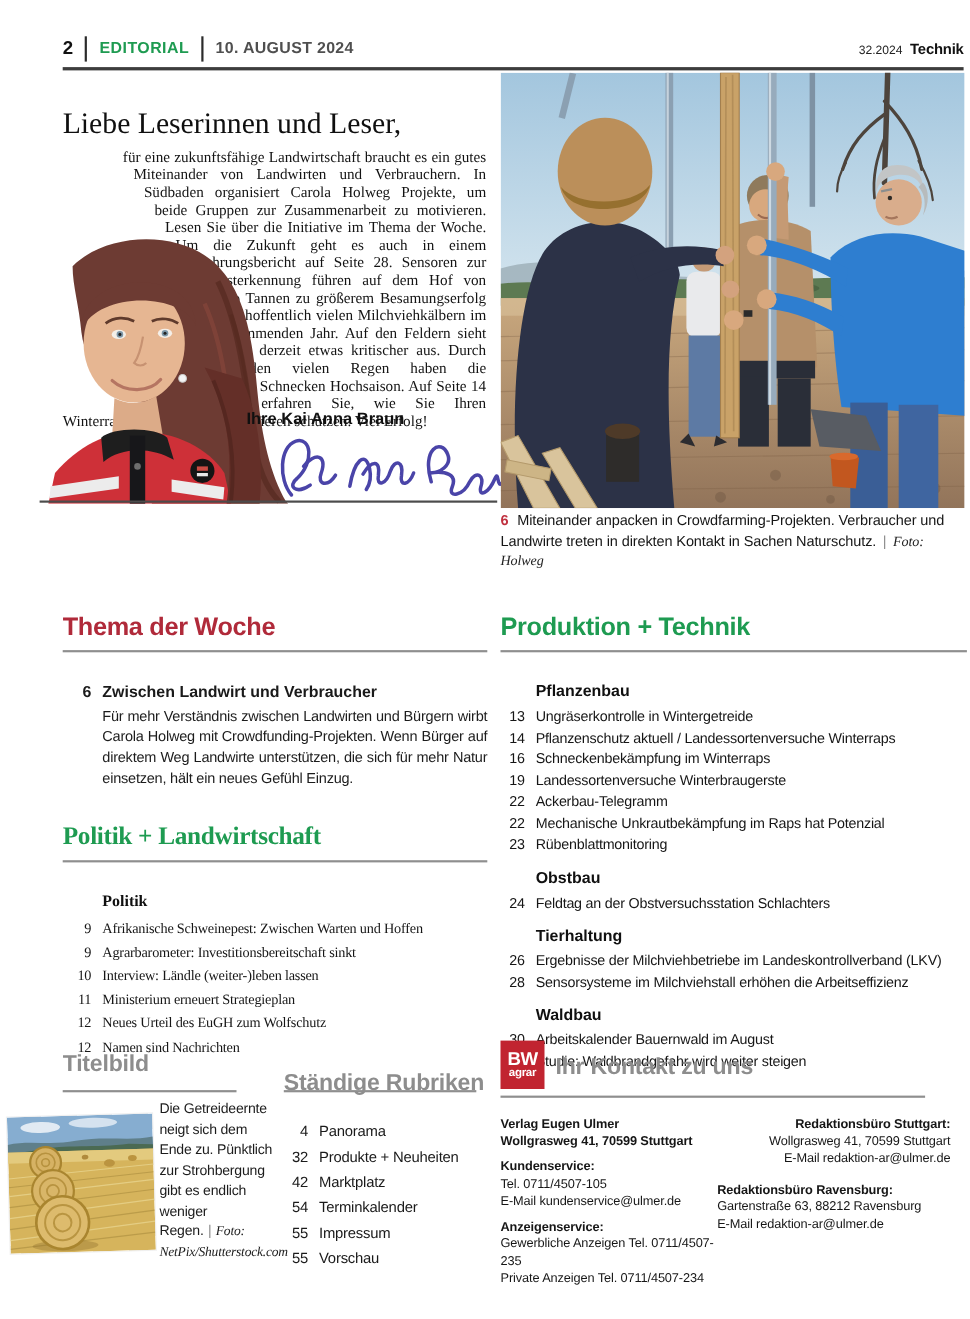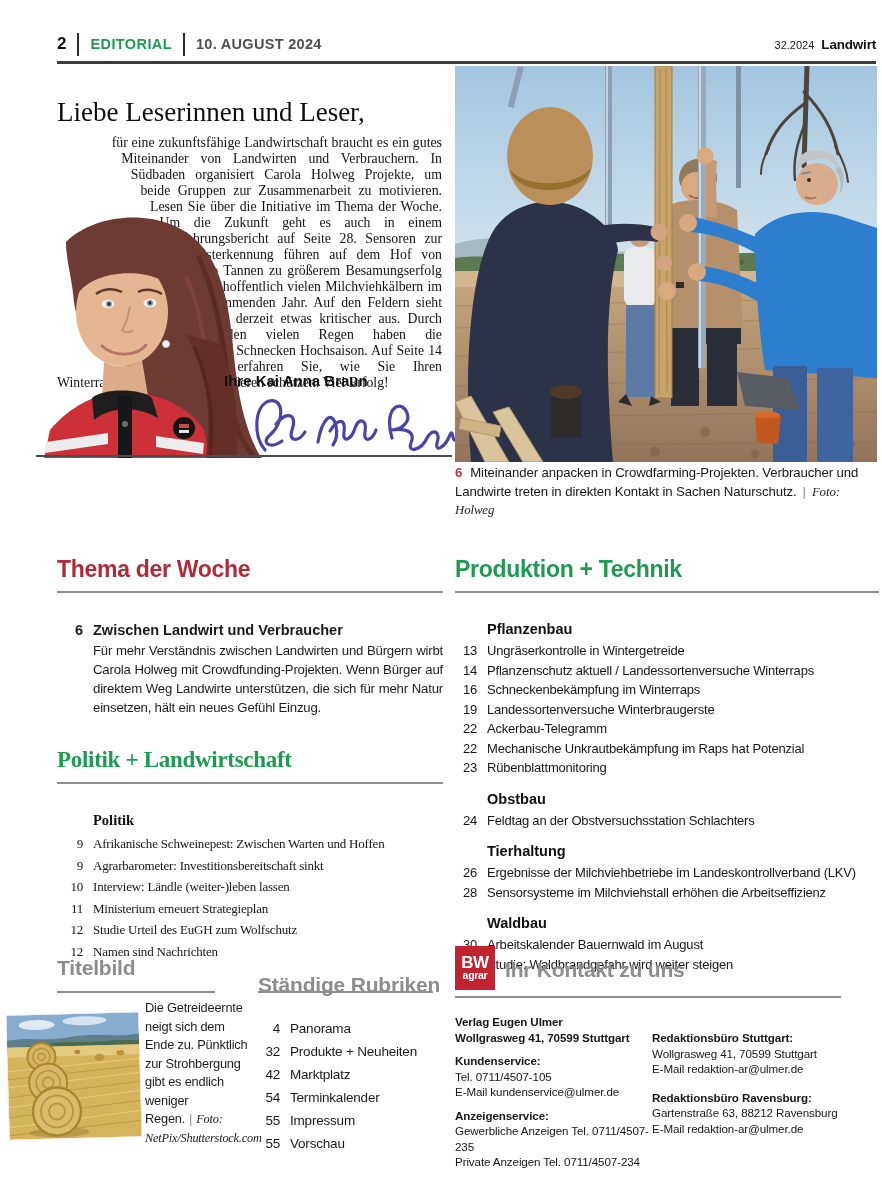--- a/index.html
+++ b/index.html
@@ -97,21 +97,21 @@
 <div class="page">
 
   <div class="header">
     <span class="pagenum">2</span>
     <span class="hdr-div"></span>
     <span class="hdr-section">EDITORIAL</span>
     <span class="hdr-div"></span>
     <span class="hdr-date">10. AUGUST 2024</span>
     <span class="hdr-right">
       <span class="hdr-issue">32.2024</span>
-      <span class="hdr-brand">Landwirt</span>
+      <span class="hdr-brand">Technik</span>
     </span>
   </div>
   <div class="top-rule"></div>
 
   <div class="editorial-col">
     <h1>Liebe Leserinnen und Leser,</h1>
     <div class="editorial-body">
       <span class="wrap-shape"></span><span>für eine zukunftsfähige Landwirtschaft braucht es ein gutes Miteinander von Landwirten und Verbrauchern. In Südbaden organisiert Carola Holweg Projekte, um beide Gruppen zur Zusammenarbeit zu motivieren. Lesen Sie über die Initiative im Thema der Woche. Um die Zukunft geht es auch in einem Erfahrungsbericht auf Seite 28. Sensoren zur Brunsterkennung führen auf dem Hof von Keno Tannen zu größerem Besamungserfolg und hoffentlich vielen Milchviehkälbern im kommenden Jahr. Auf den Feldern sieht es derzeit etwas kritischer aus. Durch den vielen Regen haben die Schnecken Hochsaison. Auf Seite 14 erfahren Sie, wie Sie Ihren Winterraps vor den gefräßigen Tieren schützen. Viel Erfolg!</span>
     </div>
   </div>
@@ -319,21 +319,21 @@
 
             <div class="toc-item">
               <span class="toc-num">11</span>
               <span class="toc-gap"></span>
               <span>Ministerium erneuert Strategieplan</span>
             </div>
 
             <div class="toc-item">
               <span class="toc-num">12</span>
               <span class="toc-gap"></span>
-              <span>Studie Urteil des EuGH zum Wolfschutz</span>
+              <span>Neues Urteil des EuGH zum Wolfschutz</span>
             </div>
 
             <div class="toc-item">
               <span class="toc-num">12</span>
               <span class="toc-gap"></span>
               <span>Namen sind Nachrichten</span>
             </div>
           </div>
       </div>
     </div>
@@ -546,21 +546,21 @@
           <div class="kk-title">Anzeigenservice:</div>
           <div>Gewerbliche Anzeigen Tel. 0711/4507-235</div>
           <div>Private Anzeigen Tel. 0711/4507-234</div>
         </div>
       </div>
   </div>
 
   <div class="kontakt-col kk-right">
     <div>
 
-        <div class="kk-block" style="margin-top:16px;margin-bottom:9px;">
+        <div class="kk-block" style="margin-top:0;margin-bottom:9px;text-align:right;">
           <div class="kk-title">Redaktionsbüro Stuttgart:</div>
           <div>Wollgrasweg 41, 70599 Stuttgart</div>
           <div>E-Mail redaktion-ar@ulmer.de</div>
         </div>
 
         <div class="kk-block" style="margin-top:13px;margin-bottom:9px;">
           <div class="kk-title">Redaktionsbüro Ravensburg:</div>
           <div>Gartenstraße 63, 88212 Ravensburg</div>
           <div>E-Mail redaktion-ar@ulmer.de</div>
         </div>

